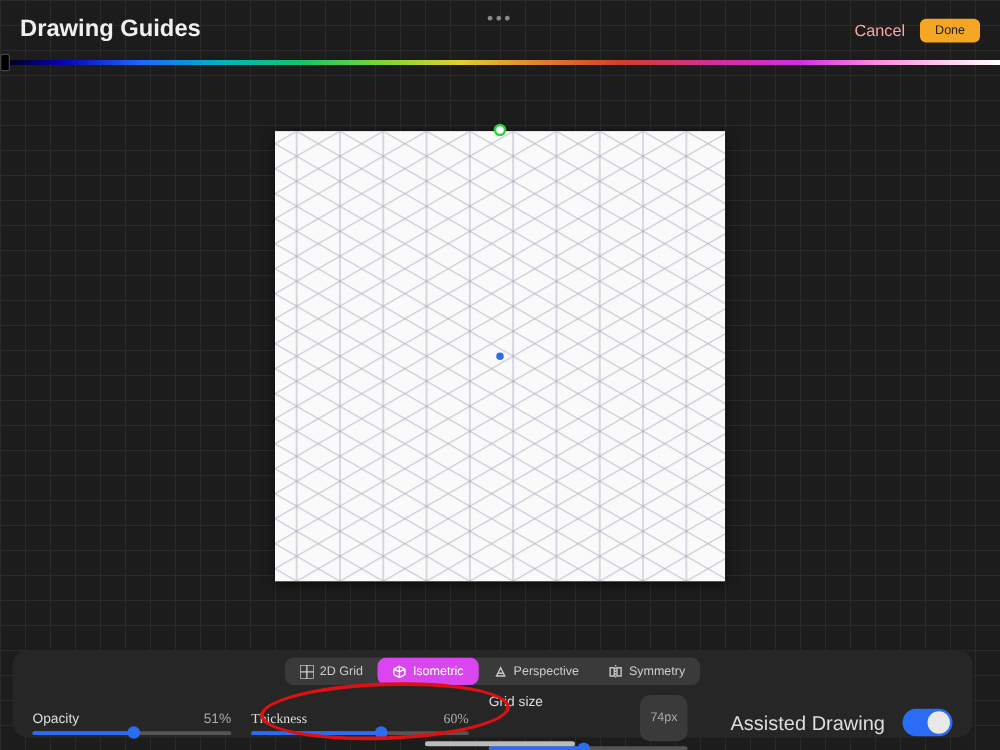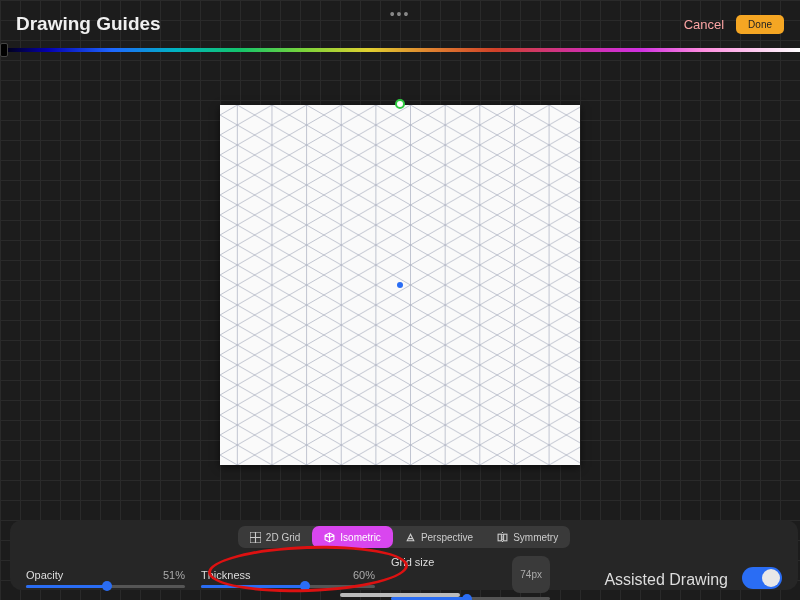--- a/index.html
+++ b/index.html
@@ -63,21 +63,21 @@
     width:10px; height:10px; border-radius:50%;
     background:#fff; border:2px solid #2ecc40;
   }
   .center-dot {
     position:absolute; top:50%; left:50%; transform:translate(-50%,-50%);
     width:6px; height:6px; border-radius:50%; background:#2a6df4;
   }
 
   
   .panel {
-    position:absolute; left:10px; right:2px; bottom:10px; height:70px;
+    position:absolute; left:10px; right:22px; bottom:10px; height:70px;
     background:#262626; border-radius:12px; z-index:5;
     padding:6px 16px 10px 16px;
     display:flex; flex-direction:column;
   }
   .seg-wrap { display:flex; justify-content:center; }
   .seg {
     display:flex; background:#3a3a3a; border-radius:7px; overflow:hidden;
     height:22px;
   }
   .seg .tab {
@@ -85,21 +85,21 @@
     padding:0 12px; font-size:10px; color:#ccc; cursor:pointer;
     white-space:nowrap;
   }
   .seg .tab.active { background:#d946ef; color:#fff; border-radius:7px; }
   .seg .ico { display:inline-flex; width:11px; height:11px; }
 
   .sliders-row {
     display:flex; align-items:center; margin-top:8px; gap:0;
   }
   .slider-block { display:flex; flex-direction:column; flex:0 0 175px; padding-right:16px; }
-  .slider-block:nth-child(2){ flex:0 0 190px; }
+  .slider-block:nth-child(2){ flex:0 0 190px;font-family:Liberation Serif, serif; }
   .slider-block:nth-child(3){ flex:0 0 175px; }
   .sb-head { display:flex; justify-content:space-between; font-size:11px; color:#ddd; margin-bottom:4px; }
   .sb-head .val { color:#aaa;padding-left:36px; }
   .sb-head .val.pill { background:#3a3a3a; border-radius:8px; padding:13px 8px; font-size:10px; }
   .track {
     position:relative; height:3px; background:#555; border-radius:2px;
   }
   .track .fill {
     position:absolute; left:0; top:0; bottom:0; background:#2a6df4; border-radius:2px;
   }

